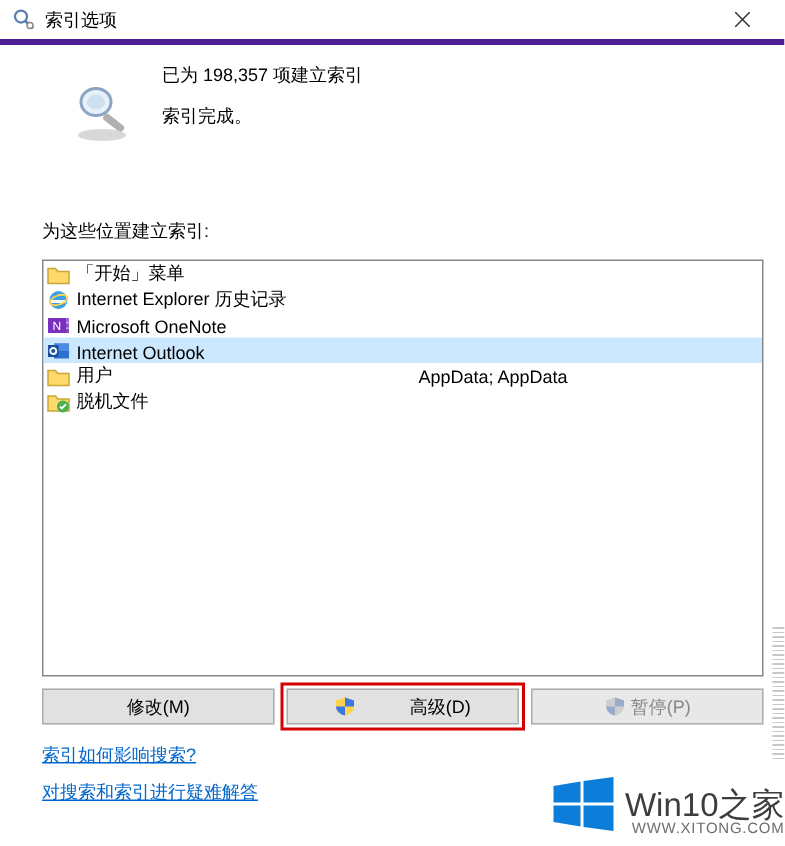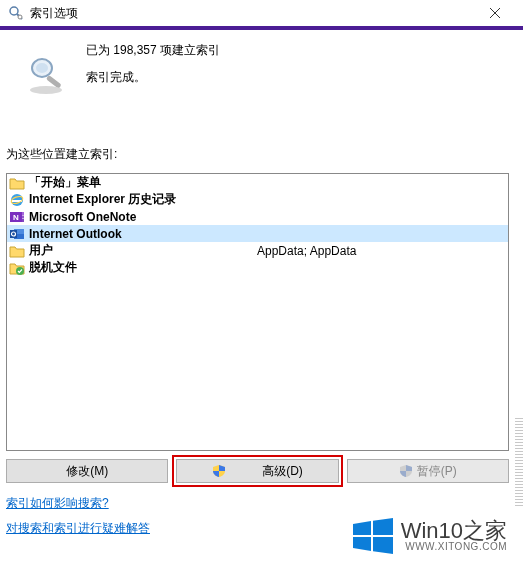--- a/index.html
+++ b/index.html
@@ -1,45 +1,45 @@
 <!DOCTYPE html>
 <html><head>
 <meta charset="utf-8">
 <style>
   * { box-sizing: border-box; margin: 0; padding: 0; font-family: "Microsoft YaHei", "Segoe UI", sans-serif; }
   body { width: 523px; height: 564px; background: #fff; font-size: 12px; color: #000; overflow: hidden; position: relative; }
   .titlebar { height: 30px; display: flex; align-items: center; padding: 0 8px; border-bottom: 4px solid #4c1d95; }
   .titlebar-icon { width: 16px; height: 16px; margin-right: 6px; }
   .titlebar-title { flex: 1; font-size: 12px; }
   .close-btn { width: 40px; height: 30px; display: flex; align-items: center; justify-content: center; cursor: pointer; font-size: 14px; }
-  .content { padding: 8px 14px 0 6px; }
+  .content { padding: 8px 14px 0 28px; }
   .status-row { display: flex; gap: 18px; margin-top: 4px; }
   .mag-icon { width: 44px; height: 44px; flex-shrink: 0; margin-left: 20px; margin-top: 12px; }
   .status-text { display: flex; flex-direction: column; gap: 10px; margin-left: -2px; }
   .status1 { font-size: 12px; }
   .status2 { font-size: 12px; }
   .section-label { margin-top: 48px; font-size: 12px; }
   .listbox { margin-top: 10px; border: 1px solid #888; height: 278px; background:#fff; overflow:hidden; }
   .list-header { display:flex; font-size:12px; height:18px; align-items:center; }
   .lh-col1 { width: 246px; padding-left:4px; }
   .lh-col2 { flex:1; padding-left:4px; }
   .list-rows { }
   .list-row { display:flex; align-items:center; height:17px; font-size:12px; }
   .list-row.selected { background:#cce8ff; }
   .cell-icon { width:16px; height:16px; margin-left:2px; margin-right:4px; flex-shrink:0; }
-  .cell1 { width:246px; display:flex; align-items:center; overflow:hidden; white-space:nowrap;font-weight:bold; }
+  .cell1 { width:246px; display:flex; align-items:flex-end; overflow:hidden; white-space:nowrap; }
   .cell2 { flex:1; padding-left:4px; overflow:hidden; white-space:nowrap; }
   .buttons-row { display:flex; gap:8px; margin-top:8px; }
   .btn { flex:1; height:24px; display:flex; align-items:center; justify-content:center; gap:4px; background:#e1e1e1; border:1px solid #adadad; cursor:pointer; font-size:12px; }
   .btn.highlighted { outline:2px solid #d40000; outline-offset:2px;gap:36px; }
   .btn.disabled { color:#888; background:#e8e8e8; }
   .shield { width:14px; height:14px; }
   .links { margin-top:12px; display:flex; flex-direction:column; gap:8px; }
   .link { color:#0066cc; text-decoration:underline; cursor:pointer; font-size:12px; width:fit-content; }
-  .watermark { position:absolute; right:16px; bottom:6px; display:flex; align-items:center; gap:6px; opacity:0.95; }
+  .watermark { position:absolute; right:0; bottom:6px; display:flex; align-items:flex-end; gap:6px; opacity:0.95; }
   .watermark-logo { width:44px; height:44px; }
   .watermark-text { display:flex; flex-direction:column; line-height:1; }
   .wm-big { font-size:22px; font-weight:300; color:#333; }
   .wm-small { font-size:10px; color:#666; text-align:right; letter-spacing:0.5px; }
   .vbar { position:absolute; right:0; top:418px; width:8px; height:90px; background:repeating-linear-gradient(#222 0 1px, transparent 1px 3px); opacity:.25; }
 </style>
 </head>
 <body>
 
 <div class="titlebar">

